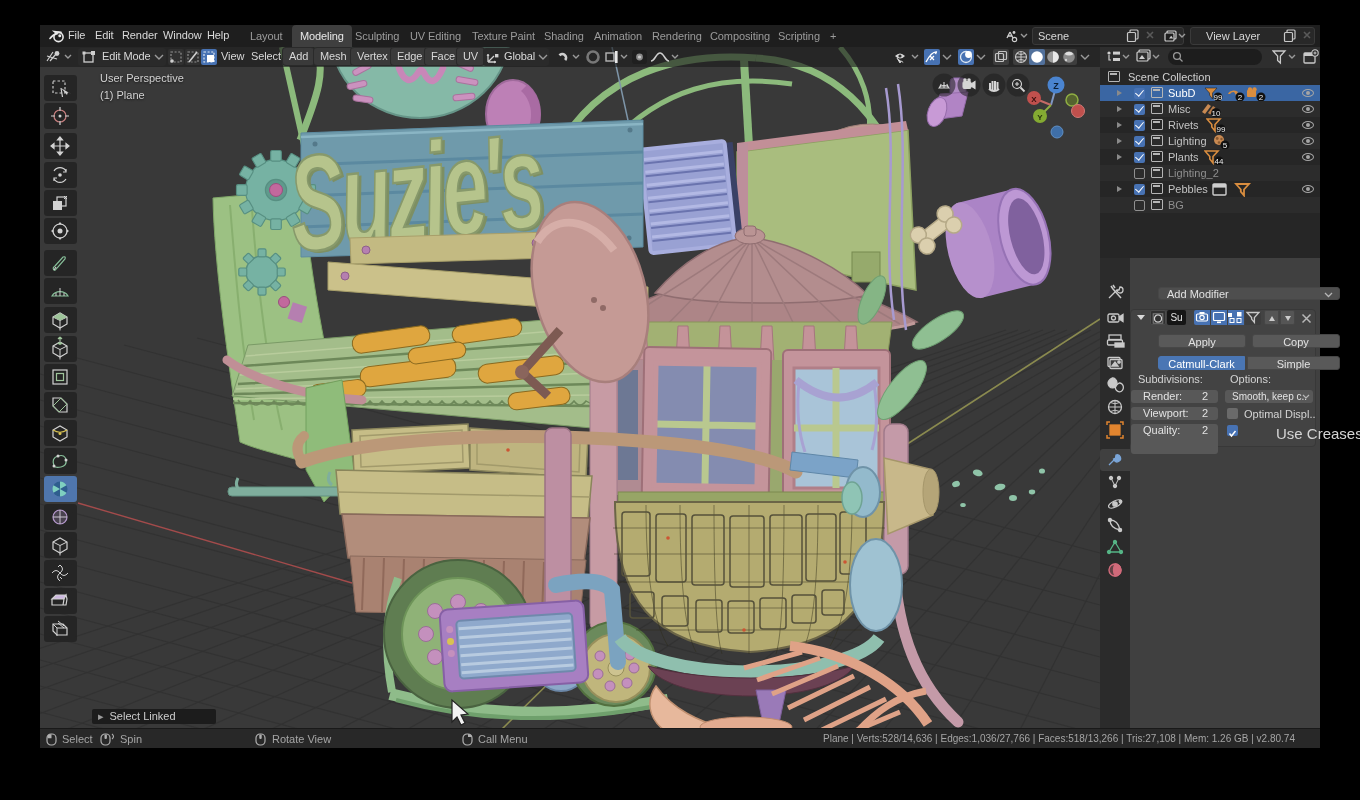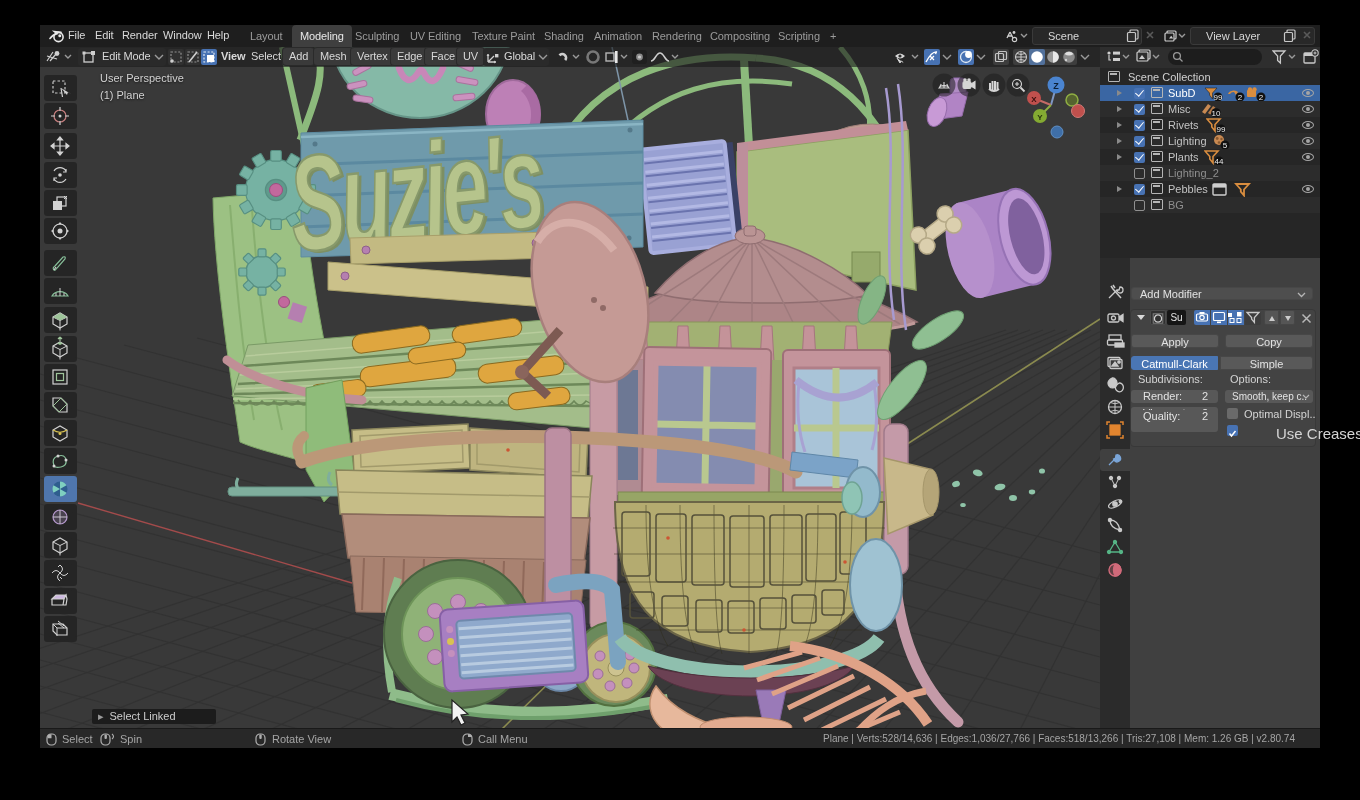--- a/index.html
+++ b/index.html
@@ -16,21 +16,21 @@
   #vphead{position:absolute;left:0px;top:22px;width:1060px;height:20px;background:rgba(28,28,28,0.62);color:#d4d4d4;font-size:11px;letter-spacing:-0.1px;}
   .hbtn{position:absolute;top:1px;height:17px;line-height:17px;padding:0 6px;background:#3a3a3a;border-radius:3px;color:#d8d8d8;box-shadow:0 0 0 1px #2a2a2a;}
   .hmenu{position:absolute;top:1px;height:17px;line-height:17px;color:#d8d8d8;}
   
   #outliner{position:absolute;left:1060px;top:22px;width:220px;height:211px;background:#262626;}
   #outhead{position:absolute;left:0;top:0;width:220px;height:21px;background:#2e2e2e;}
   .orow{position:absolute;left:0;width:220px;height:16px;color:#c3c3c3;font-size:11px;line-height:16px;}
   #props{white-space:nowrap;position:absolute;left:1060px;top:233px;width:220px;height:470px;background:#404040;}
   #ptabs{position:absolute;left:0;top:0;width:30px;height:470px;background:#2b2b2b;}
   #phead{position:absolute;left:0;top:0;width:220px;height:23px;background:#2e2e2e;}
-  .pbtn{position:absolute;background:#595959;border:1px solid #474747;border-radius:3px;color:#e2e2e2;font-size:11px;text-align:center;}
+  .pbtn{position:absolute;background:#595959;border:1px solid #474747;border-radius:3px;color:#e2e2e2;font-size:11px;text-align:center;margin-left:27px;}
   .pfield{position:absolute;background:#585858;border-radius:3px;color:#e2e2e2;font-size:11px;}
   
   #status{position:absolute;left:0;top:703px;width:1280px;height:20px;background:#282828;border-top:1px solid #191919;color:#a5a5a5;font-size:11px;line-height:20px;}
   
   .oarr{position:absolute;left:17px;top:5px;width:0;height:0;border-left:5px solid #8a8a8a;border-top:3.5px solid transparent;border-bottom:3.5px solid transparent;}
   .ochk{position:absolute;top:2.5px;width:11px;height:11px;background:#4772b3;border-radius:2px;}
   .ochk:after{content:"";position:absolute;left:2.5px;top:0.5px;width:4px;height:7px;border:solid #fff;border-width:0 1.6px 1.6px 0;transform:rotate(40deg);}
   .obox{position:absolute;top:2.5px;width:11px;height:11px;background:transparent;border:1.4px solid #909090;border-radius:2px;}
   .cicon{position:absolute;top:2px;width:12px;height:11px;border:1.4px solid #b5b5b5;border-radius:1px;}
   .cicon:after{content:"";position:absolute;left:1px;top:1px;width:7px;height:2.2px;background:#b5b5b5;}
@@ -432,21 +432,21 @@
           <circle cx="4" cy="12" r="1.8" fill="#cfcfcf"></circle>
         </svg></div>
     <div class="abs" style="left:145px;top:2px;width:16px;height:16px;background:#303030;border-radius:2px;"><svg width="16" height="16" viewBox="0 0 16 16">
           <rect x="3" y="3" width="10" height="10" fill="none" stroke="#8f8f8f" stroke-width="1.2" stroke-dasharray="2 1.6"></rect>
           <path d="M4,13 L12,3" stroke="#cfcfcf" stroke-width="1.6"></path>
         </svg></div>
     <div class="abs" style="left:161px;top:2px;width:16px;height:16px;background:#4772b3;border-radius:2px;"><svg width="16" height="16" viewBox="0 0 16 16">
           <rect x="3" y="3" width="10" height="10" fill="none" stroke="#dfe8f2" stroke-width="1.2" stroke-dasharray="2 1.6"></rect>
           <rect x="6" y="6" width="7" height="7" fill="#fff"></rect>
         </svg></div>
-    <span class="hmenu" style="left:181px;font-weight:bold;">View</span>
+    <span class="hmenu" style="left:181px;">View</span>
     <span class="hmenu" style="left:211px;">Select</span>
     <span class="hbtn" style="left:243px;">Add</span>
     <span class="hbtn" style="left:274px;">Mesh</span>
     <span class="hbtn" style="left:311px;">Vertex</span>
     <span class="hbtn" style="left:351px;">Edge</span>
     <span class="hbtn" style="left:385px;">Face</span>
     <span class="hbtn" style="left:417px;">UV</span>
     <div class="abs" style="left:443px;top:1px;width:66px;height:18px;background:#2a2a2a;border-radius:3px;"></div>
     <svg class="abs" style="left:446px;top:3px" width="15" height="14" viewBox="0 0 15 14">
         <path d="M2,12 L2,4 M2,12 L10,12 M2,12 L8,6" stroke="#cfcfcf" stroke-width="1.3"></path>
@@ -669,21 +669,21 @@
     <span class="wtab" style="left:604px">Rendering</span>
     <span class="wtab" style="left:662px">Compositing</span>
     <span class="wtab" style="left:730px">Scripting</span>
     <span class="wtab" style="left:782px">+</span>
     <svg class="abs" style="left:966px;top:5px" width="24" height="13" viewBox="0 0 24 13">
         <path d="M4,2 l3,6 M4,2 l-3,6 M1.4,6 l5.2,0" stroke="#cfcfcf" stroke-width="1.3" fill="none"></path>
         <circle cx="8.5" cy="9.5" r="2.2" fill="none" stroke="#cfcfcf" stroke-width="1.2"></circle>
         <circle cx="8" cy="2.5" r="1.4" fill="#cfcfcf"></circle>
         <path d="M15,4 l3,3 3,-3" stroke="#9a9a9a" stroke-width="1.4" fill="none"></path>
       </svg>
-    <div class="idsel" style="left:992px;width:110px;padding-left:15px;line-height:16px;">Scene</div>
+    <div class="idsel" style="left:992px;width:152px;padding-left:5px;line-height:16px;">Scene</div>
     <svg class="abs" style="left:1086px;top:4px" width="30" height="14" viewBox="0 0 30 14">
         <rect x="4" y="1" width="8" height="9" rx="1" fill="none" stroke="#c8c8c8" stroke-width="1.2"></rect>
         <rect x="1.5" y="3.5" width="8" height="9" rx="1" fill="#2e2e2e" stroke="#c8c8c8" stroke-width="1.2"></rect>
         <path d="M21,3 l6,6 m0,-6 l-6,6" stroke="#5a5a5a" stroke-width="1.6"></path>
       </svg>
     <svg class="abs" style="left:1124px;top:5px" width="24" height="13" viewBox="0 0 24 13">
         <rect x="3" y="1" width="9" height="8" rx="1" fill="none" stroke="#cfcfcf" stroke-width="1.2"></rect>
         <rect x="1" y="3" width="9" height="8" rx="1" fill="#1e1e1e" stroke="#cfcfcf" stroke-width="1.2"></rect>
         <path d="M5,8.5 l2.2,-2.8 2,2.8" fill="#cfcfcf"></path>
         <path d="M15,4 l3,3 3,-3" stroke="#9a9a9a" stroke-width="1.4" fill="none"></path>
@@ -936,21 +936,21 @@
           <path d="M1.5,1.5 l8,8 m0,-8 l-8,8" stroke="#b8b8b8" stroke-width="1.5"></path>
         </svg>
       <div class="pbtn" style="left:0px;top:24px;width:88px;height:14px;line-height:14px;">Apply</div>
       <div class="pbtn" style="left:94px;top:24px;width:88px;height:14px;line-height:14px;">Copy</div>
       <div class="pbtn" style="left:0px;top:46px;width:87px;height:14px;line-height:14px;background:#4a76b4;border-color:#4a76b4;color:#fff;border-radius:3px 0 0 3px;">Catmull-Clark</div>
       <div class="pbtn" style="left:89px;top:46px;width:93px;height:14px;line-height:14px;border-radius:0 3px 3px 0;">Simple</div>
       <span class="abs" style="left:7px;top:63px;font-size:11px;color:#d4d4d4;">Subdivisions:</span>
       <span class="abs" style="left:99px;top:63px;font-size:11px;color:#d4d4d4;">Options:</span>
       <div class="pfield" style="left:0px;top:80px;width:87px;height:13px;line-height:13px;"><span style="margin-left:12px;">Render:</span><span style="position:absolute;right:10px;">2</span></div>
       <div class="pfield" style="left:0px;top:97px;width:87px;height:13px;line-height:13px;"><span style="margin-left:12px;">Viewport:</span><span style="position:absolute;right:10px;">2</span></div>
-      <div class="pfield" style="left:0px;top:100px;width:87px;height:22px;line-height:13px;"><span style="margin-left:12px;">Quality:</span><span style="position:absolute;right:10px;">2</span></div>
+      <div class="pfield" style="left:0px;top:114px;width:87px;height:30px;line-height:13px;"><span style="margin-left:12px;">Quality:</span><span style="position:absolute;right:10px;">2</span></div>
       <div class="pfield" style="left:94px;top:80px;width:88px;height:13px;line-height:13px;"><span style="margin-left:7px;font-size:10px;">Smooth, keep c..</span><svg class="abs" style="right:3px;top:4px" width="8" height="6">
             <path d="M1,1 l3,3 3,-3" stroke="#b5b5b5" stroke-width="1.2" fill="none"></path>
           </svg></div>
       <div class="abs" style="left:96px;top:98px;width:11px;height:11px;background:#6a6a6a;border-radius:2px;"></div>
       <span class="abs" style="left:113px;top:98px;font-size:11px;color:#d4d4d4;">Optimal Displ..</span>
       <div class="abs" style="left:96px;top:115px;width:11px;height:11px;background:#4772b3;border-radius:2px;"><svg width="11" height="11">
             <path d="M2.5,5.5 l2,2.5 4,-5" stroke="#fff" stroke-width="1.5" fill="none"></path>
           </svg></div>
       <span class="abs" style="left:113px;top:115px;font-size:15px;color:#d4d4d4;margin-left:32px;">Use Creases</span>
     </div>

